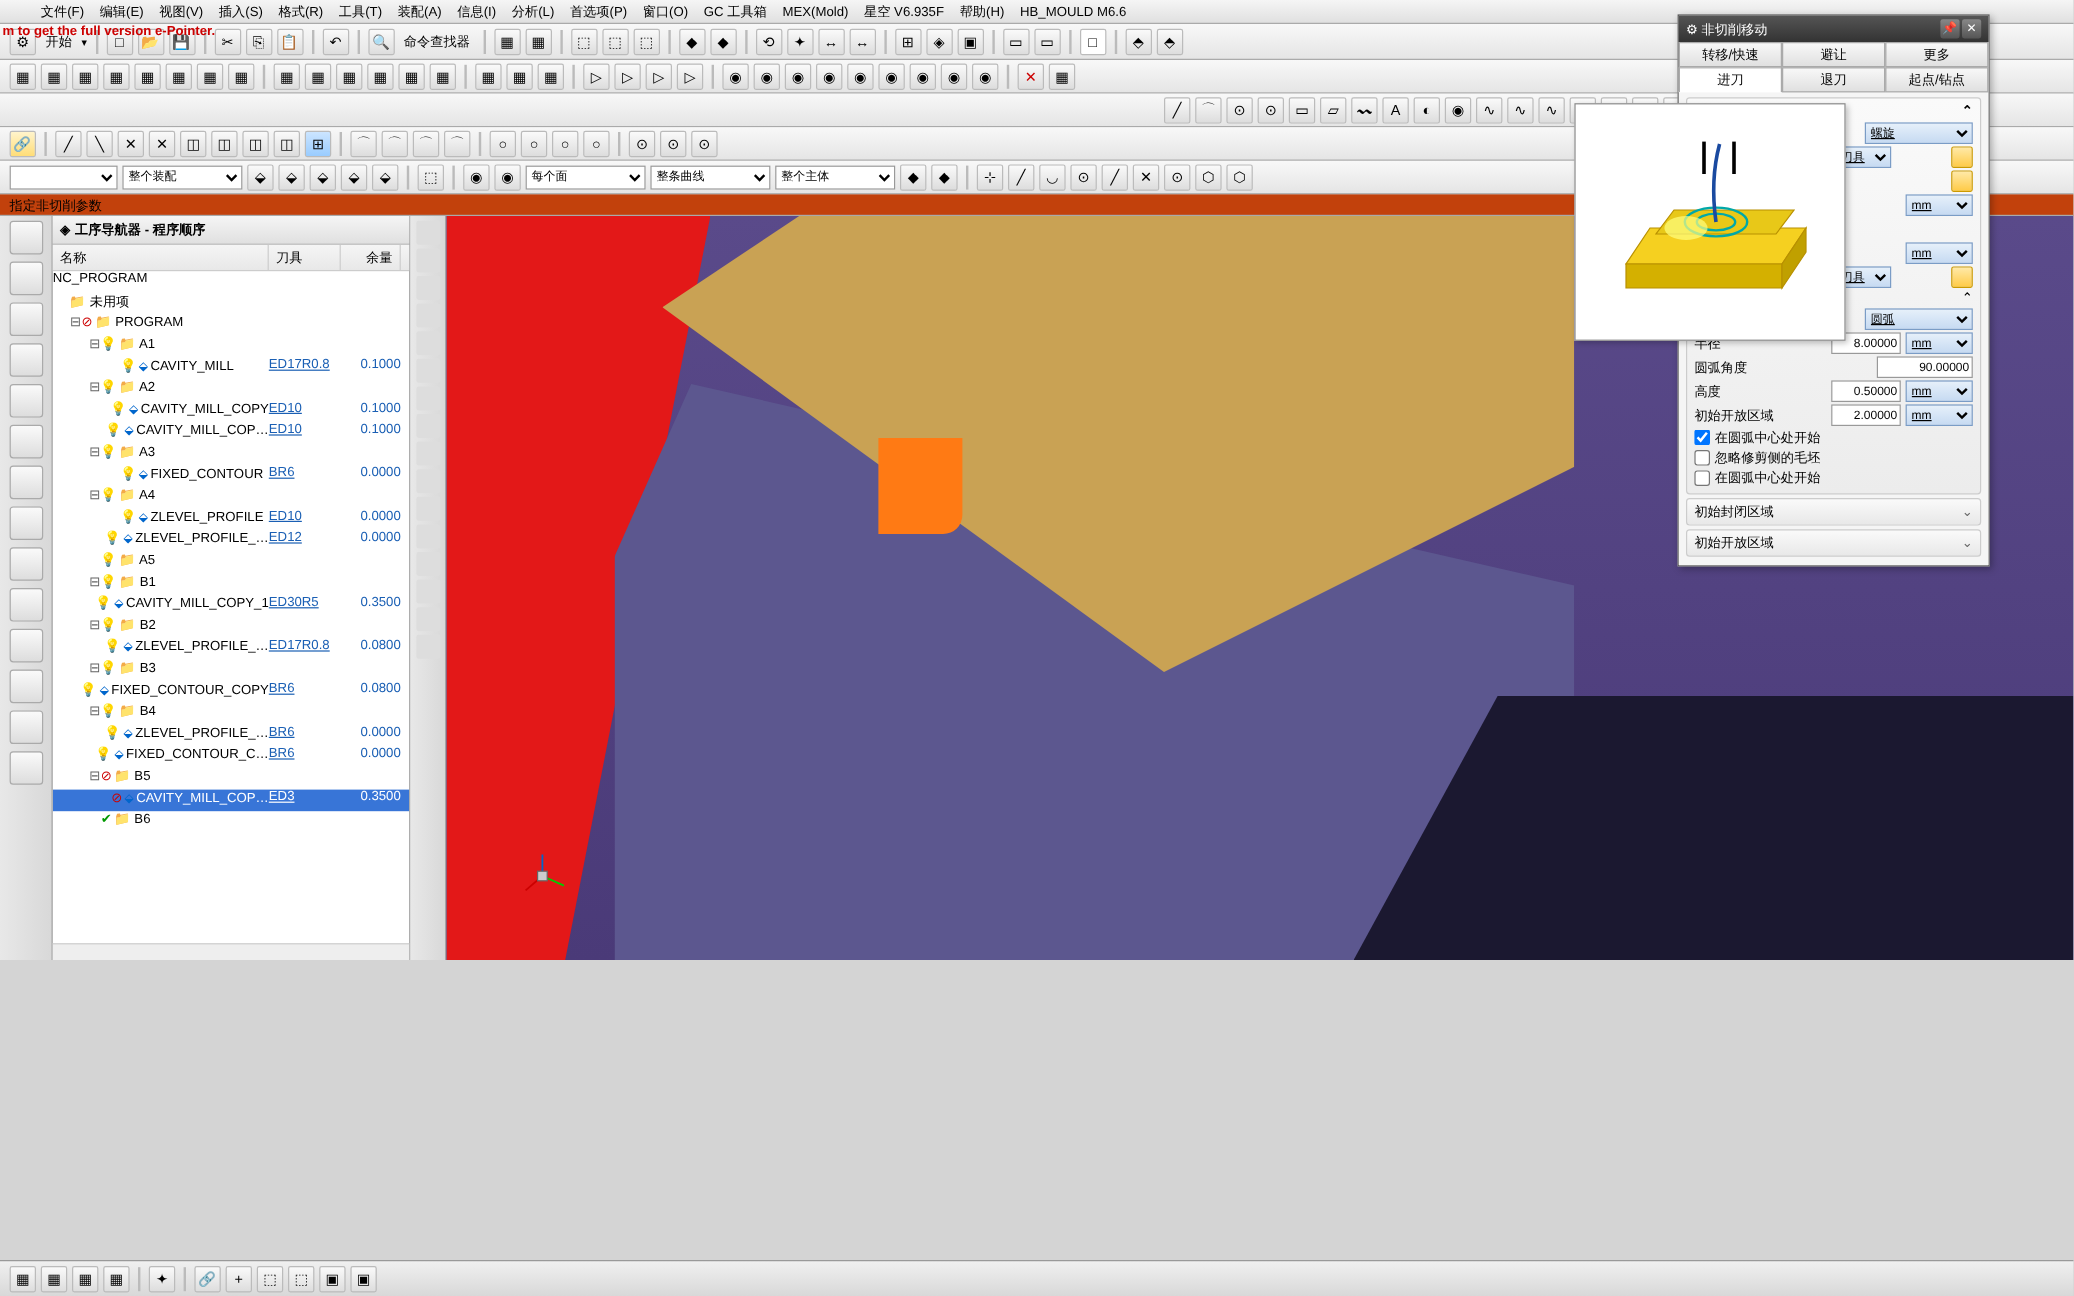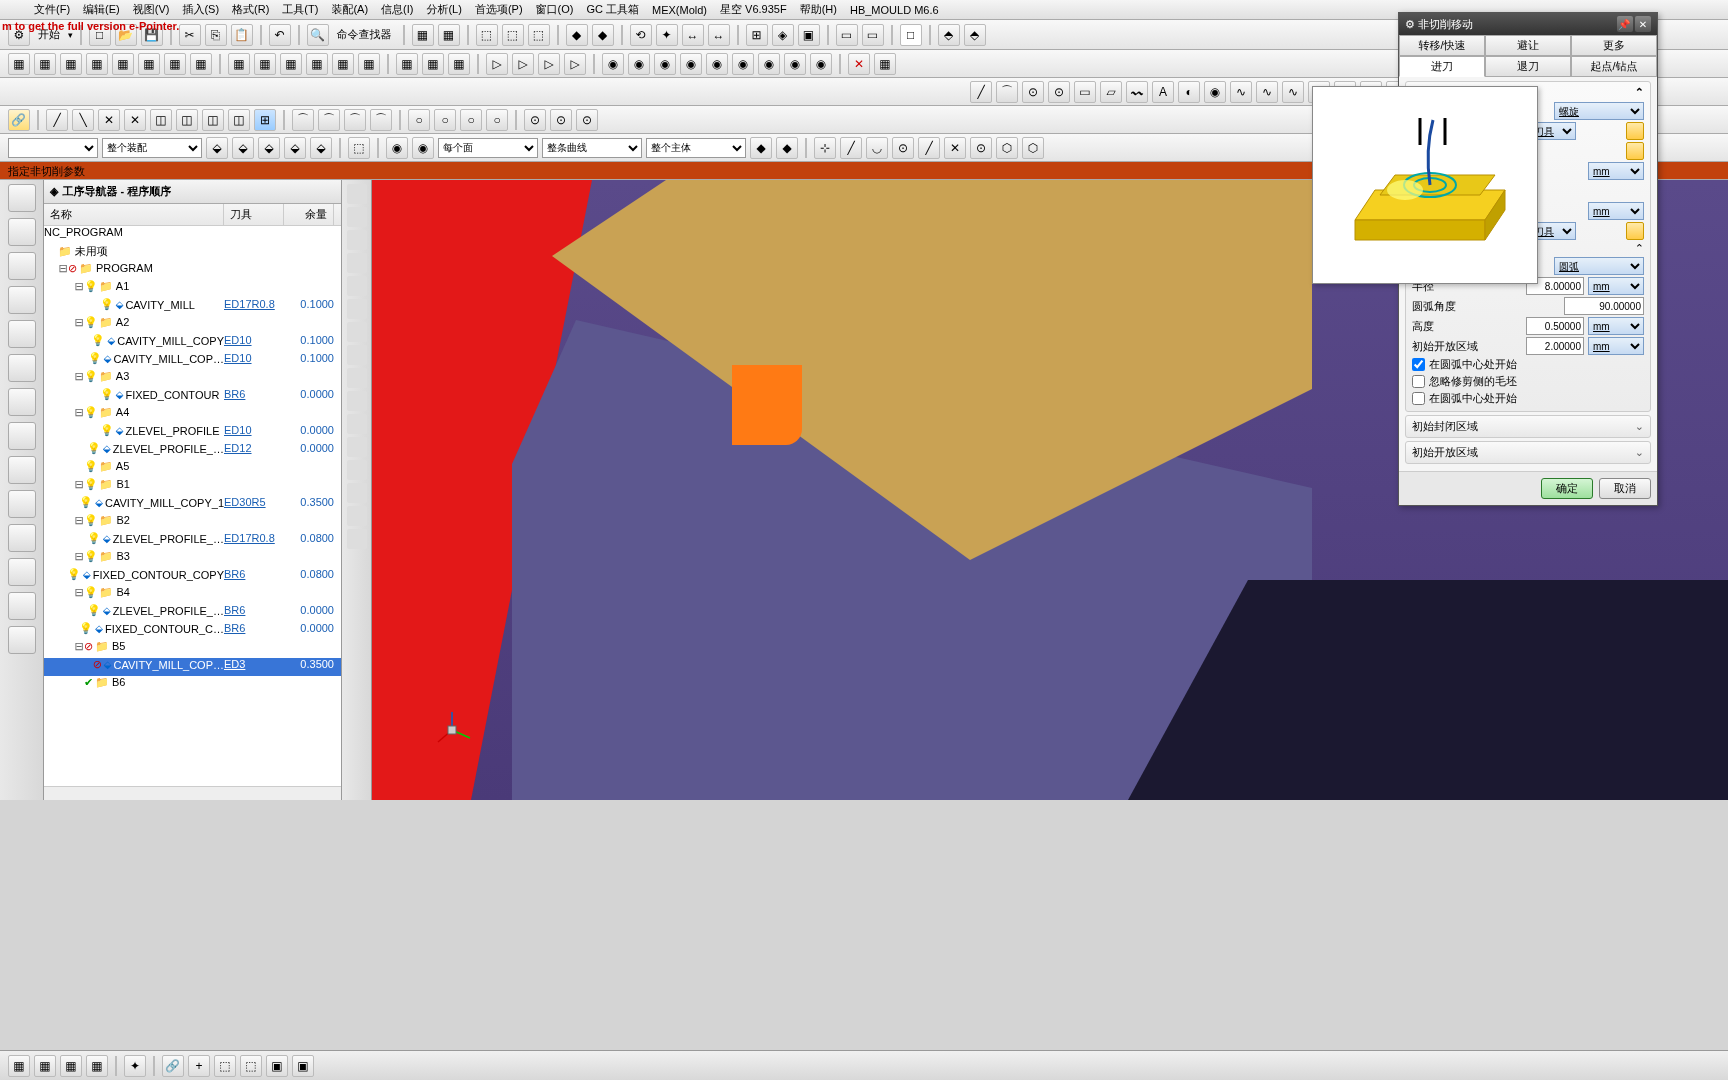--- a/index.html
+++ b/index.html
@@ -578,24 +578,20 @@
     </div>
     <div class="dlg-expand">
         <span>初始封闭区域</span>
         <span class="chev">⌄</span>
       </div>
     <div class="dlg-expand">
         <span>初始开放区域</span>
         <span class="chev">⌄</span>
       </div>
   </div>
-  <div class="dlg-btns">
-    <button class="dlg-btn primary">确定</button>
-    <button class="dlg-btn">取消</button>
-  </div>
 </div>
 
 <div class="bottombar">
   <span class="tb-btn">▦</span>
     <span class="tb-btn">▦</span>
     <span class="tb-btn">▦</span>
     <span class="tb-btn">▦</span>
   <span class="tb-sep"></span>
   <span class="tb-btn">✦</span>
   <span class="tb-sep"></span>

